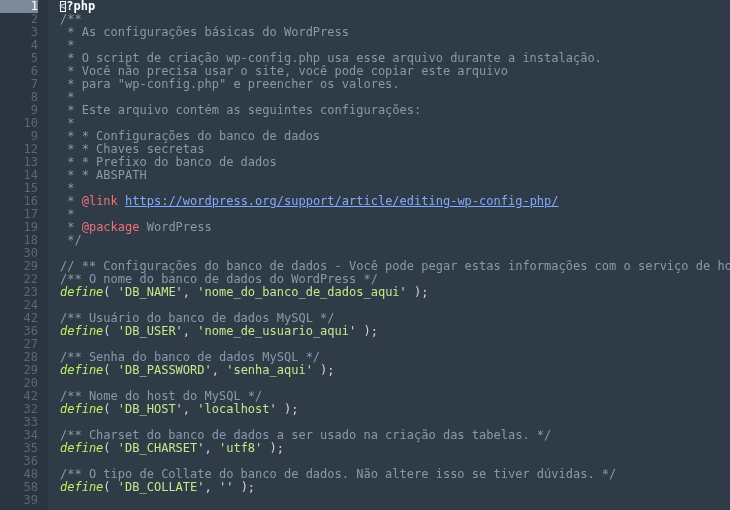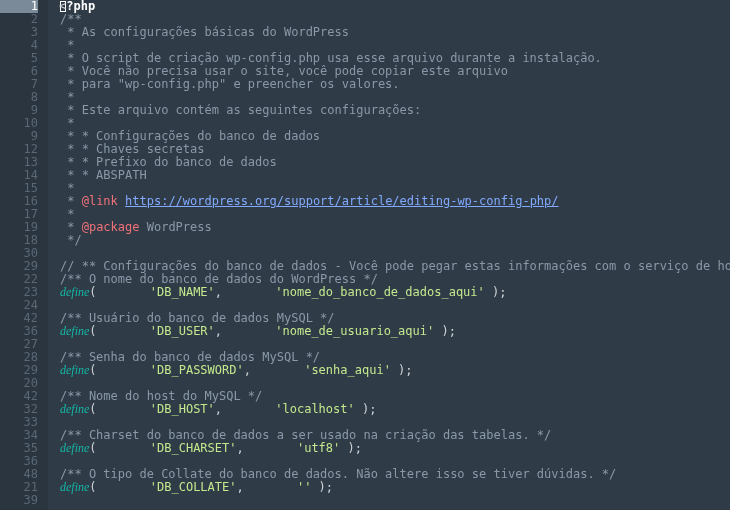--- a/index.html
+++ b/index.html
@@ -32,22 +32,22 @@
 }
 .code {
   padding-left: 12px;
   white-space: pre;
 }
 .code .line {
   height: 13px;
 }
 .tag { color: #ffffff; font-weight: bold; }
 .comment { color: #8a98a8; }
-.string { color: #c3e88d; margin-left: 46px; }
-.func { color: #14b8a6; font-style: italic; font-family: Liberation Serif, serif; }
+.string { color: #c3e88d; }
+.func { color: #bef264; font-style: italic; }
 .white { color: #d0d4d8; }
 .link { color: #82aaff; text-decoration: underline; }
 .doctag { color: #f07178; }
 .cursor {
   border: 1px solid #fff;
   display: inline-block;
   width: 6px;
   height: 11px;
   vertical-align: middle;
   margin-right: -7px;
@@ -87,16 +87,16 @@
     <div class="line-num">28</div>
     <div class="line-num">29</div>
     <div class="line-num">20</div>
     <div class="line-num">42</div>
     <div class="line-num">32</div>
     <div class="line-num">33</div>
     <div class="line-num">34</div>
     <div class="line-num">35</div>
     <div class="line-num">36</div>
     <div class="line-num">48</div>
-    <div class="line-num">21</div>
+    <div class="line-num">58</div>
     <div class="line-num">39</div>
   </div>
 <div class="code"><div class="line"><span class="cursor"></span><span class="white">&lt;</span><span class="tag">?php</span></div><div class="line"><span class="comment">/**</span></div><div class="line"><span class="comment"> * As configurações básicas do WordPress</span></div><div class="line"><span class="comment"> *</span></div><div class="line"><span class="comment"> * O script de criação wp-config.php usa esse arquivo durante a instalação.</span></div><div class="line"><span class="comment"> * Você não precisa usar o site, você pode copiar este arquivo</span></div><div class="line"><span class="comment"> * para "wp-config.php" e preencher os valores.</span></div><div class="line"><span class="comment"> *</span></div><div class="line"><span class="comment"> * Este arquivo contém as seguintes configurações:</span></div><div class="line"><span class="comment"> *</span></div><div class="line"><span class="comment"> * * Configurações do banco de dados</span></div><div class="line"><span class="comment"> * * Chaves secretas</span></div><div class="line"><span class="comment"> * * Prefixo do banco de dados</span></div><div class="line"><span class="comment"> * * ABSPATH</span></div><div class="line"><span class="comment"> *</span></div><div class="line"><span class="comment"> * </span><span class="doctag">@link</span><span class="comment"> </span><span class="link">https://wordpress.org/support/article/editing-wp-config-php/</span></div><div class="line"><span class="comment"> *</span></div><div class="line"><span class="comment"> * </span><span class="doctag">@package</span><span class="comment"> WordPress</span></div><div class="line"><span class="comment"> */</span></div><div class="line">&nbsp;</div><div class="line"><span class="comment">// ** Configurações do banco de dados - Você pode pegar estas informações com o serviço de hospedagem ** //</span></div><div class="line"><span class="comment">/** O nome do banco de dados do WordPress */</span></div><div class="line"><span class="func">define</span><span class="white">( </span><span class="string">'DB_NAME'</span><span class="white">, </span><span class="string">'nome_do_banco_de_dados_aqui'</span><span class="white"> );</span></div><div class="line">&nbsp;</div><div class="line"><span class="comment">/** Usuário do banco de dados MySQL */</span></div><div class="line"><span class="func">define</span><span class="white">( </span><span class="string">'DB_USER'</span><span class="white">, </span><span class="string">'nome_de_usuario_aqui'</span><span class="white"> );</span></div><div class="line">&nbsp;</div><div class="line"><span class="comment">/** Senha do banco de dados MySQL */</span></div><div class="line"><span class="func">define</span><span class="white">( </span><span class="string">'DB_PASSWORD'</span><span class="white">, </span><span class="string">'senha_aqui'</span><span class="white"> );</span></div><div class="line">&nbsp;</div><div class="line"><span class="comment">/** Nome do host do MySQL */</span></div><div class="line"><span class="func">define</span><span class="white">( </span><span class="string">'DB_HOST'</span><span class="white">, </span><span class="string">'localhost'</span><span class="white"> );</span></div><div class="line">&nbsp;</div><div class="line"><span class="comment">/** Charset do banco de dados a ser usado na criação das tabelas. */</span></div><div class="line"><span class="func">define</span><span class="white">( </span><span class="string">'DB_CHARSET'</span><span class="white">, </span><span class="string">'utf8'</span><span class="white"> );</span></div><div class="line">&nbsp;</div><div class="line"><span class="comment">/** O tipo de Collate do banco de dados. Não altere isso se tiver dúvidas. */</span></div><div class="line"><span class="func">define</span><span class="white">( </span><span class="string">'DB_COLLATE'</span><span class="white">, </span><span class="string">''</span><span class="white"> );</span></div><div class="line">&nbsp;</div></div>
 
 </body></html>

